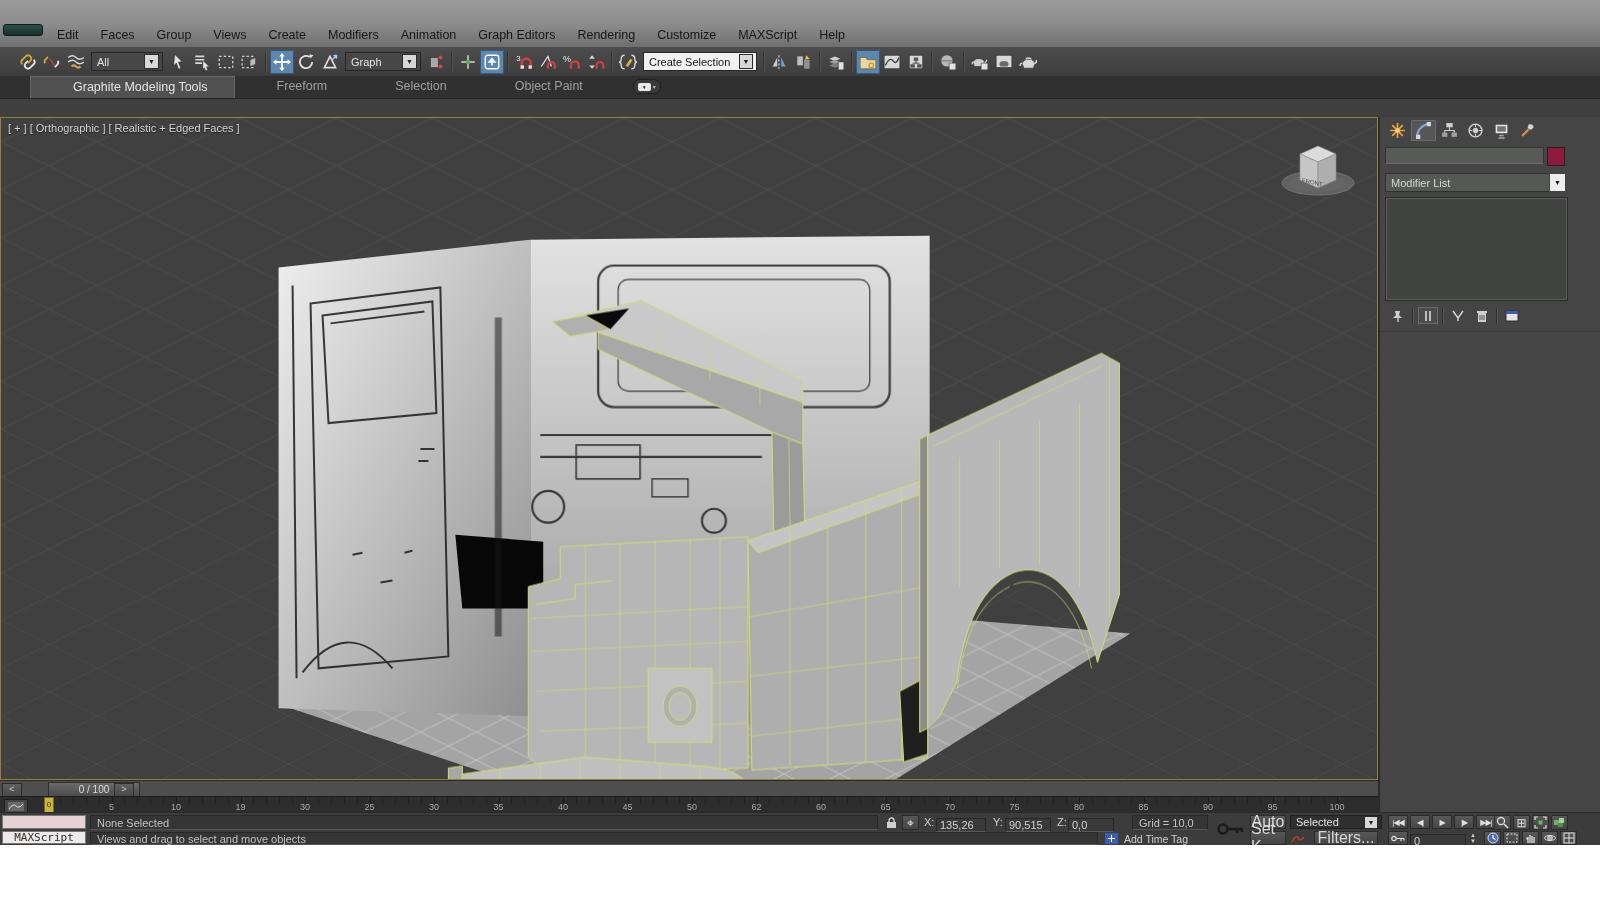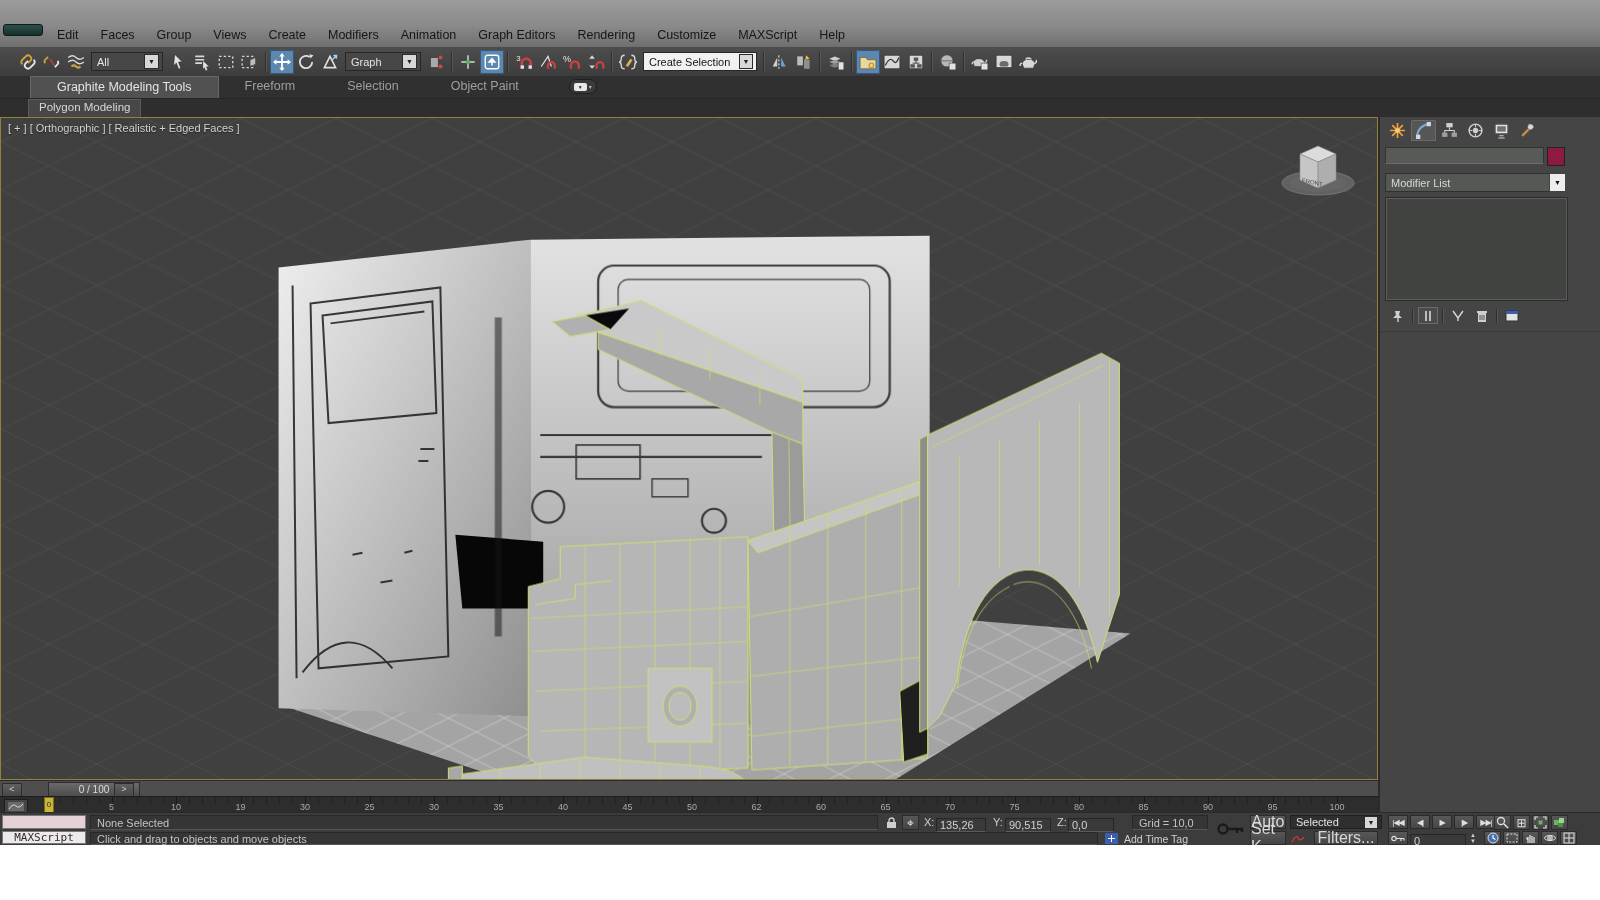--- a/index.html
+++ b/index.html
@@ -21,21 +21,21 @@
     color:#e3e3e3;font-size:11px;padding:0 3px 0 5px;margin:0 3px;flex:0 0 auto;}
   .tb-dd .dd-arrow-btn{width:13px;height:13px;background:#d8d8d8;color:#222;font-size:7px;display:flex;
     align-items:center;justify-content:center;margin-left:6px;border:1px solid #2a2a2a;}
   .tb-dd.light{background:#f1f1f1;color:#141414;}
   .tb-dd.w-all{width:62px;justify-content:space-between;}
   .tb-dd.w-view{width:66px;justify-content:space-between;}
   .tb-dd.w-sel{width:104px;justify-content:space-between;}
   
   .ribbon-tabs{position:absolute;left:0;top:76px;width:1600px;height:23px;background:#303030;
     border-bottom:1px solid #262626;display:flex;align-items:flex-end;padding-left:30px;box-sizing:border-box;}
-  .rtab{font-size:12.5px;color:#9f9f9f;padding:3px 26px 4px 26px;cursor:default;}
+  .rtab{font-size:12.5px;color:#9f9f9f;padding:3px 26px 4px 42px;cursor:default;}
   .rtab.active{background:#515151;color:#e4e4e4;border:1px solid #666;border-bottom:none;}
   .ribbon-config{width:26px;height:13px;border-radius:7px;background:#3a3a3a;border:1px solid #1f1f1f;
     margin:0 0 4px 24px;display:flex;align-items:center;justify-content:center;gap:2px;}
   .ribbon-config .pill{width:13px;height:8px;background:#e9e9e9;border-radius:2px;display:flex;align-items:center;justify-content:center;font-size:5px;color:#222;}
   .ribbon-config .caret{font-size:6px;color:#bbb;}
   .ribbon-panels{position:absolute;left:0;top:99px;width:1600px;height:18px;background:#2e2e2e;}
   .ptab{position:absolute;left:28px;top:0;height:17px;background:#474747;border:1px solid #5b5b5b;border-bottom:none;
     color:#d6d6d6;font-size:11.5px;padding:1px 10px 0 10px;}
   
   .middle{position:absolute;left:0;top:117px;width:1600px;height:695px;display:flex;}
@@ -331,23 +331,20 @@
         <span class="rtab active">Graphite Modeling Tools</span>
         <span class="rtab">Freeform</span>
         <span class="rtab">Selection</span>
         <span class="rtab">Object Paint</span>
       </span>
     <span class="ribbon-config">
       <span class="pill">▼</span>
       <span class="caret">▾</span>
     </span>
   </div>
-  <div class="ribbon-panels">
-    <span class="ptab">Polygon Modeling</span>
-  </div>
 
   <div class="middle">
     <div class="left-col">
 
       <div class="viewport">
         <svg class="vp-svg" viewBox="0 0 1378 663" preserveAspectRatio="none">
           <defs>
             <pattern id="dg" width="96" height="48" patternUnits="userSpaceOnUse">
               <path d="M0 24 L48 0 L96 24 L48 48 Z" fill="none" stroke="#4a4a4a" stroke-width="1"></path>
             </pattern>
@@ -601,21 +598,21 @@
       </div>
       <div class="cp-rest"></div>
     </div>
   </div>
 
   <div class="statusbar">
     <div class="sb listener" style="left:2px;top:2px;width:84px;height:14px;"></div>
     <div class="sb mxs-box" style="left:2px;top:18px;width:84px;height:13px;">MAXScript</div>
 
     <div class="sb sunken" style="left:90px;top:2px;width:788px;height:15px;line-height:14px;padding-left:6px;">None Selected</div>
-    <div class="sb sunken" style="left:90px;top:19px;width:1008px;height:13px;line-height:12px;padding-left:6px;">Click and drag to objects and move objects</div>
+    <div class="sb sunken" style="left:90px;top:19px;width:1008px;height:13px;line-height:12px;padding-left:6px;">Views and drag to select and move objects</div>
 
     <span class="sb mini-icon" style="left:884px;top:3px;width:14px;height:13px;">
         <svg width="11" height="12" viewBox="0 0 11 12">
           <rect x="1" y="5" width="9" height="6" fill="#cfcfcf"></rect>
           <path d="M3 5 V3.5 a2.5 2.5 0 0 1 5 0 V5" fill="none" stroke="#cfcfcf" stroke-width="1.4"></path>
         </svg>
       </span>
     <span class="sb mini-icon sb-btn" style="left:902px;top:2px;width:17px;height:15px;color:#e8e8e8;font-size:12px;">⌖</span>
 
     <span class="sb fld-label" style="left:924px;top:3px;">X:</span>

